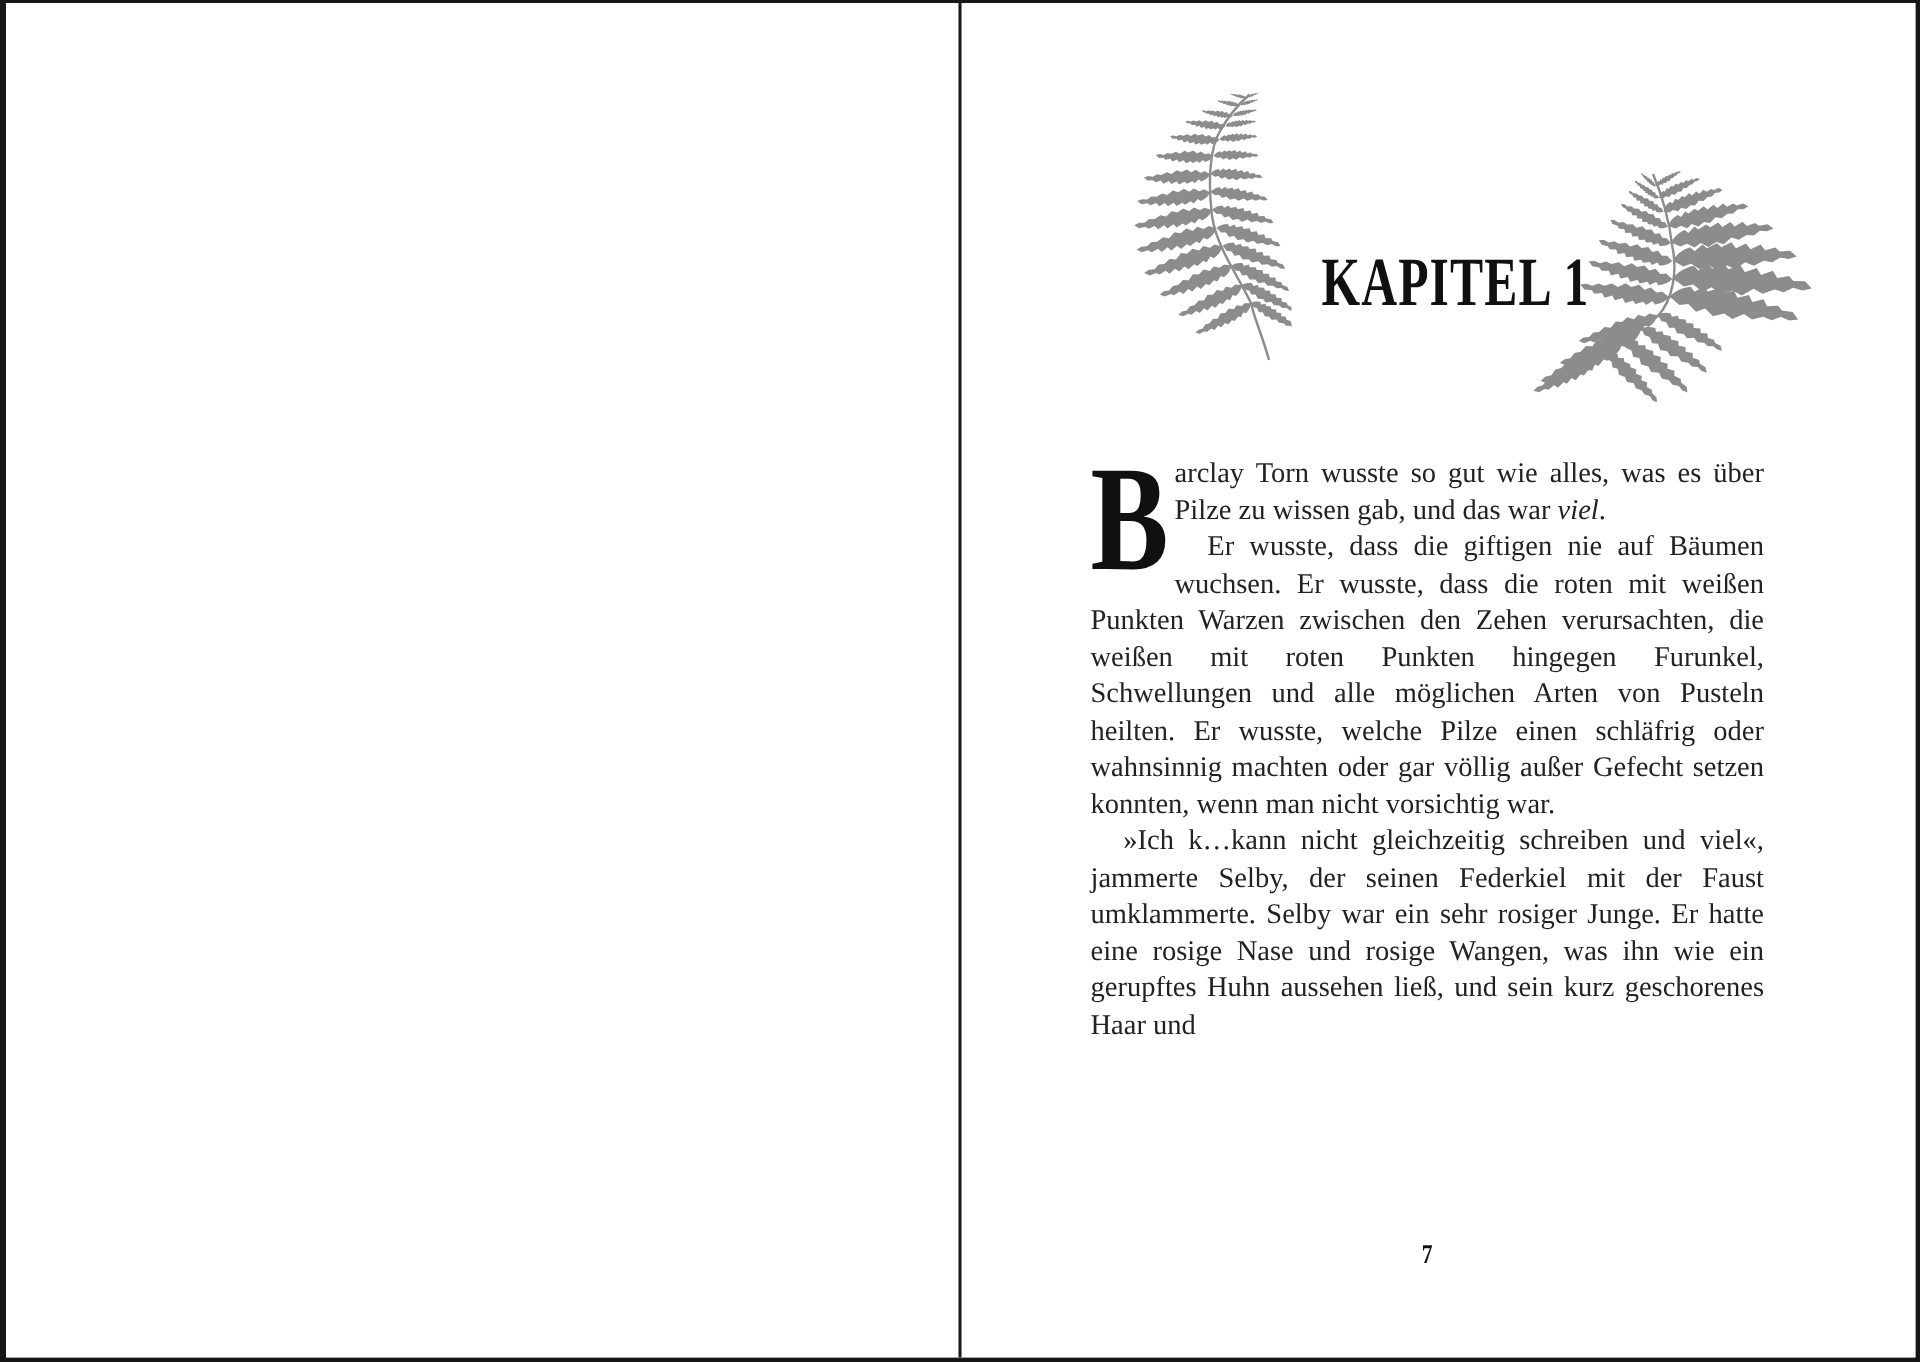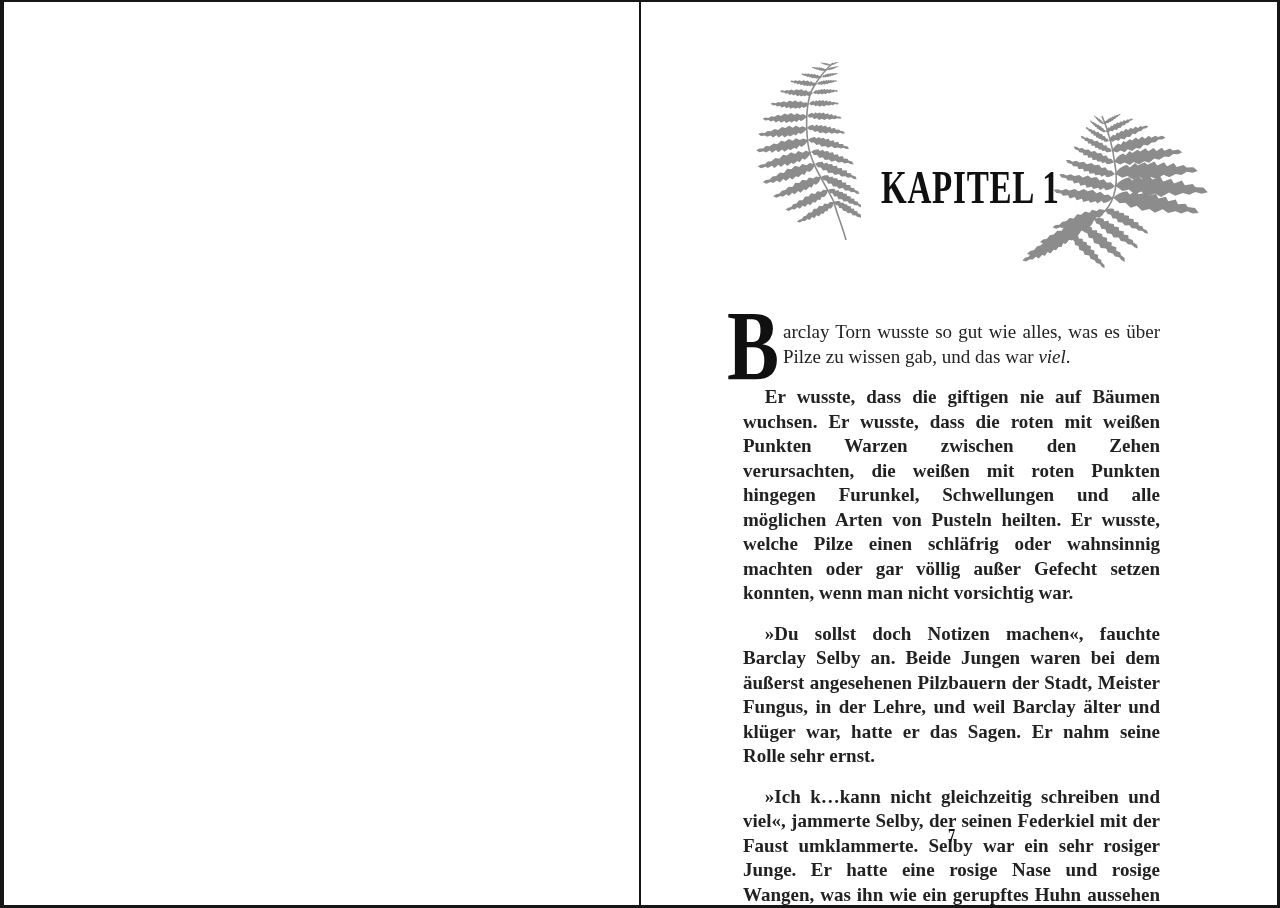--- a/index.html
+++ b/index.html
@@ -41,22 +41,22 @@
     white-space:nowrap;
   }
 
   
   .body-text{
     position:absolute;left:86px;top:302px;width:449px;
     font-size:19px;line-height:24.5px;
     text-align:justify;
     color:#222222;
   }
-  .body-text p{margin:16px;padding:0;}
-  .body-text p.indent{text-indent:1.15em;font-weight:bold;}
+  .body-text p{margin:0;padding:0;}
+  .body-text p.indent{text-indent:1.15em;}
   .dropcap{
     float:left;
     width:47px;height:74px;
     margin:2px 9px 0 0;
     font-family:"Liberation Serif",serif;
     font-weight:700;
     font-size:100px;line-height:80px;
     color:#101010;
     transform:scaleX(0.78);
     transform-origin:left top;
@@ -148,21 +148,20 @@
       <use href="#pinna" transform="translate(92,41) rotate(204) scale(0.58)"></use>
       <use href="#pinna" transform="translate(89,31) rotate(209) scale(0.45)"></use>
       <use href="#pinna" transform="translate(86,22) rotate(214) scale(0.33)"></use>
       <use href="#pinna" transform="translate(84,14) rotate(219) scale(0.22)"></use>
     </svg>
 
     <div class="body-text">
       <div class="dropcap">B</div>
       <p><span>arclay Torn wusste so gut wie alles, was es über Pilze zu wissen gab, und das war </span><span class="it">viel</span><span>.</span></p>
       <p class="indent">Er wusste, dass die giftigen nie auf Bäumen wuchsen. Er wusste, dass die roten mit weißen Punkten Warzen zwischen den Zehen verursachten, die weißen mit roten Punkten hingegen Furunkel, Schwellungen und alle möglichen Arten von Pusteln heilten. Er wusste, welche Pilze einen schläfrig oder wahnsinnig machten oder gar völlig außer Gefecht setzen konnten, wenn man nicht vorsichtig war.</p>
-      <p class="indent">»Du sollst doch Notizen machen«, fauchte Barclay Selby an. Beide Jungen waren bei dem äußerst angesehenen Pilzbauern der Stadt, Meister Fungus, in der Lehre, und weil Barclay älter und klüger war, hatte er das Sagen. Er nahm seine Rolle sehr ernst.</p>
       <p class="indent">»Ich k…kann nicht gleichzeitig schreiben und viel«, jammerte Selby, der seinen Federkiel mit der Faust umklammerte. Selby war ein sehr rosiger Junge. Er hatte eine rosige Nase und rosige Wangen, was ihn wie ein gerupftes Huhn aussehen ließ, und sein kurz geschorenes Haar und</p>
     </div>
 
     <div class="page-number">7</div>
   </div>
 
   <div class="divider"></div>
 </div>
 
 </body></html>

